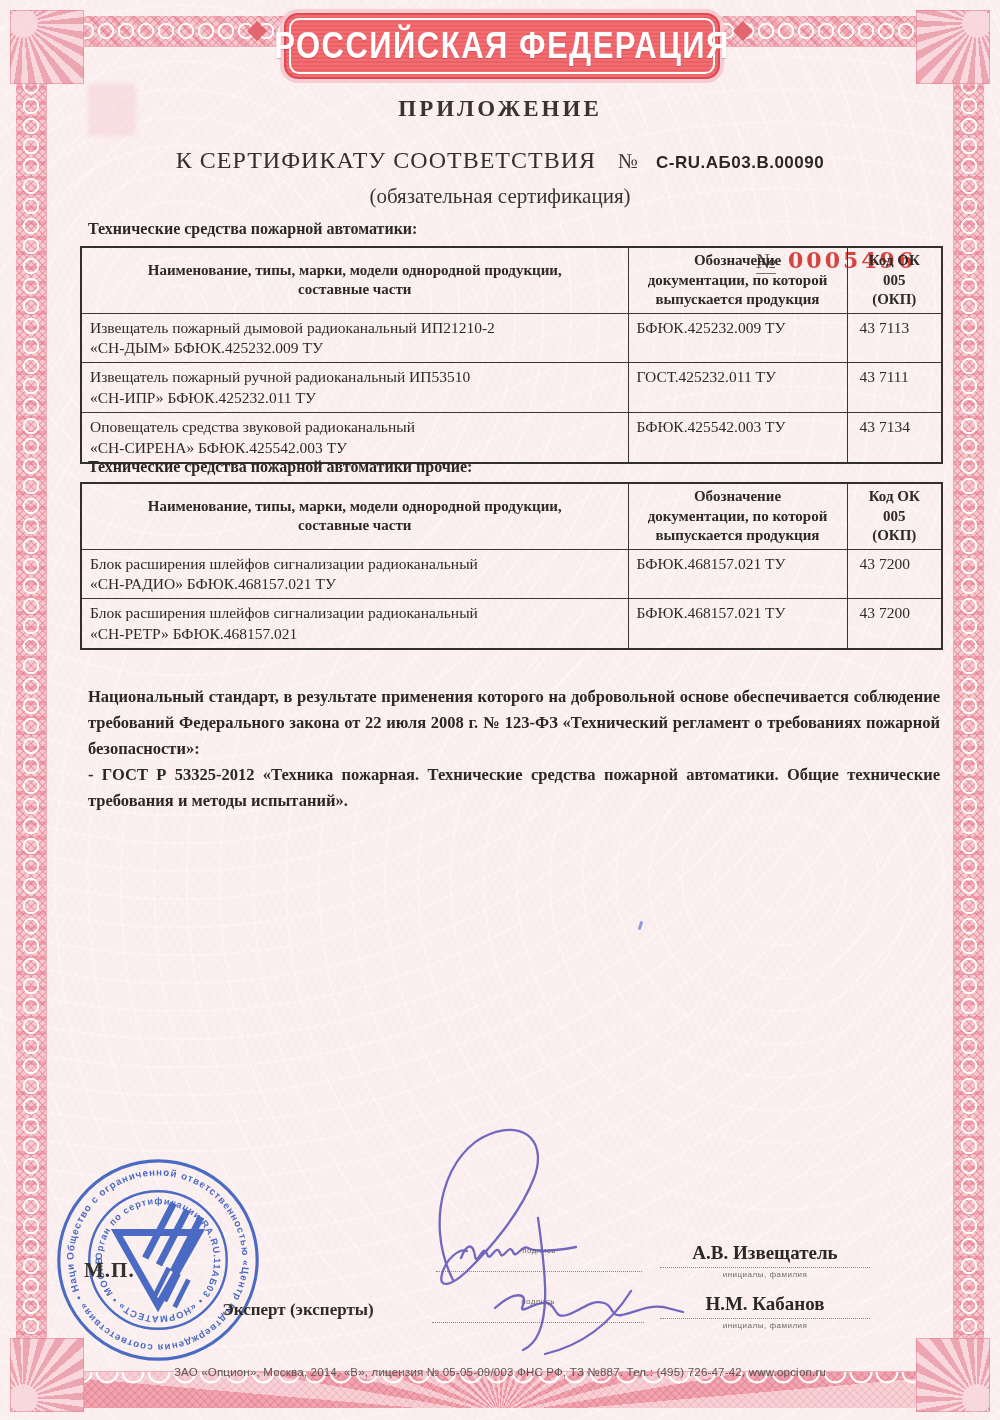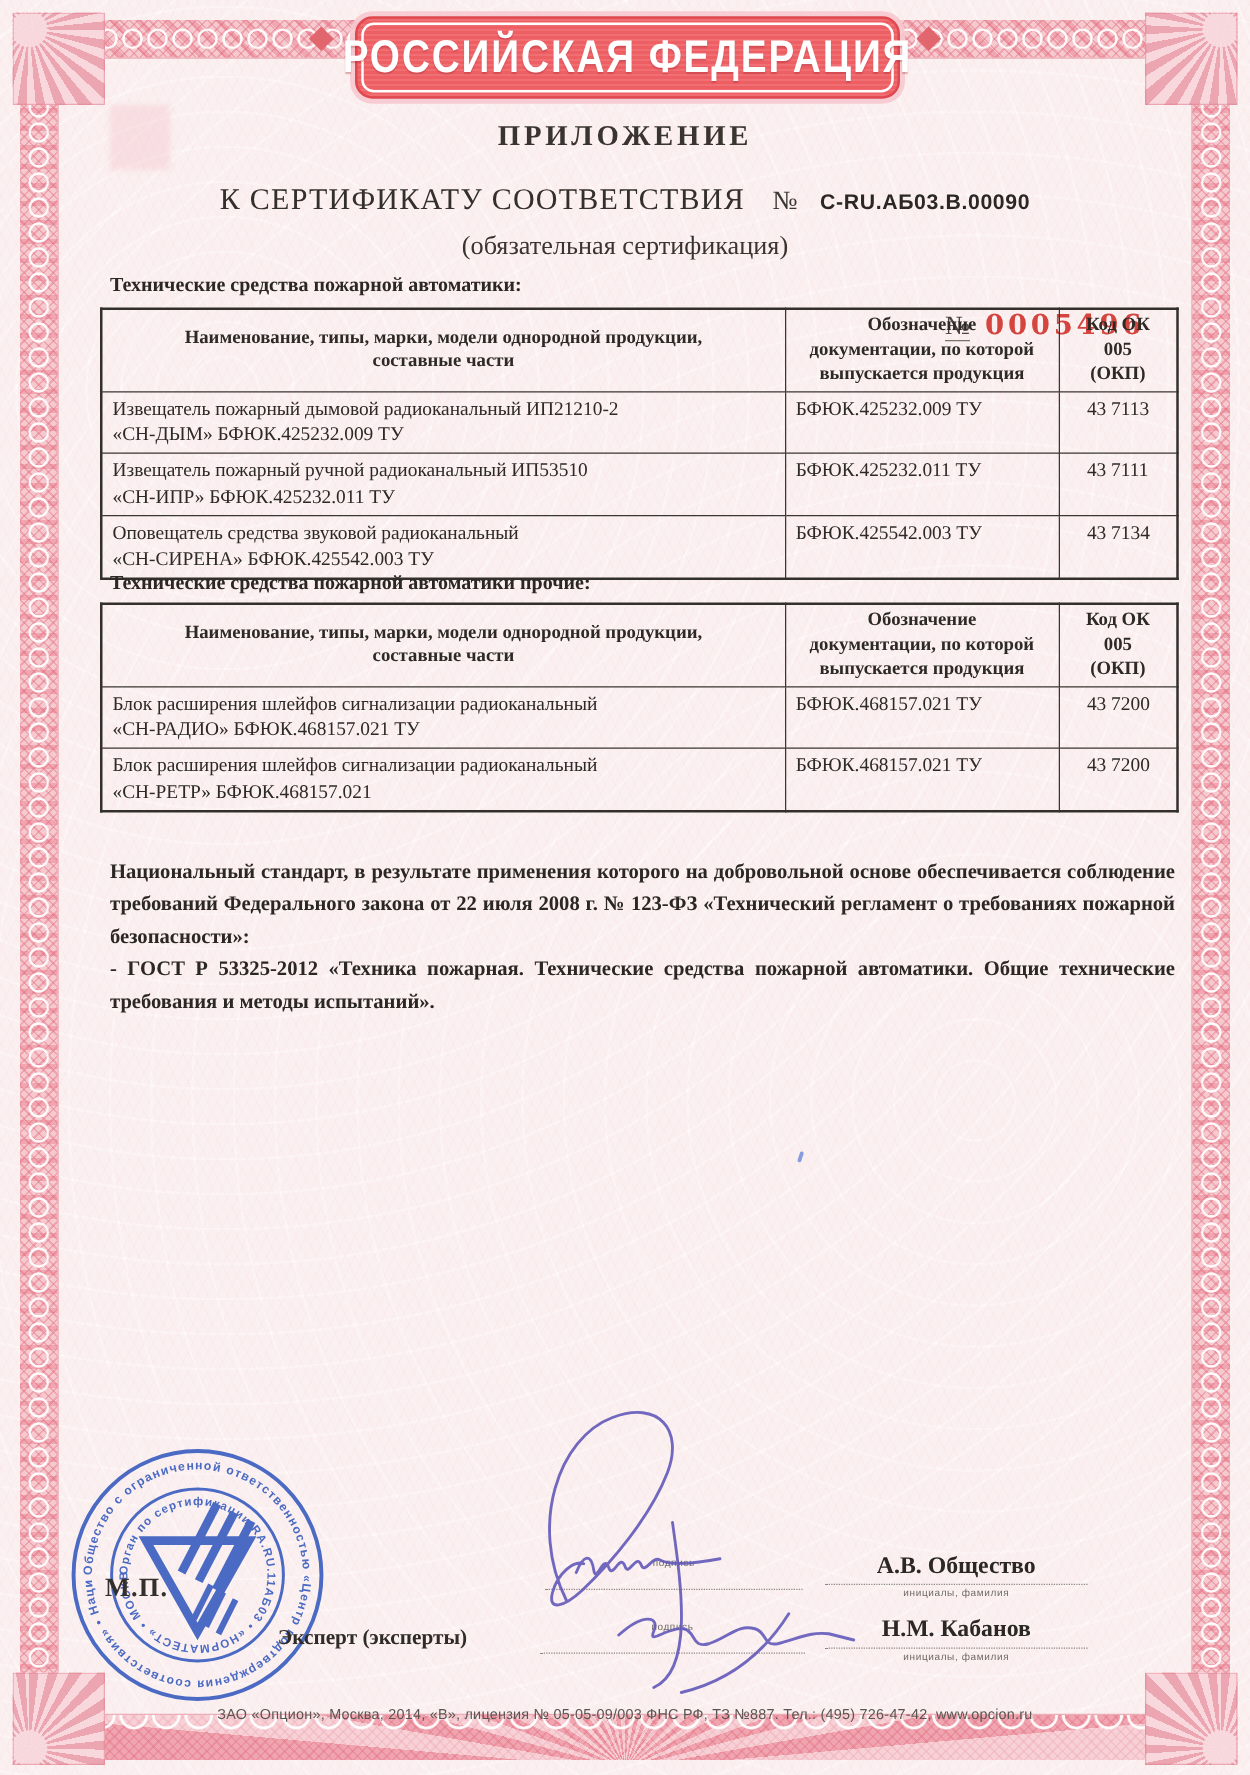--- a/index.html
+++ b/index.html
@@ -89,21 +89,21 @@
   .form-number{position:absolute;left:756px;top:208px;z-index:3;white-space:nowrap;margin-top:39px;}
   .form-number .ns{font-size:21px;color:#4a443d;border-bottom:1px solid #7a736a;}
   .form-number .digits{font-family:"DejaVu Serif", serif;font-weight:700;font-size:22px;color:#d5453f;letter-spacing:3px;margin-left:8px;}
   .section-heading{position:absolute;left:88px;font-size:16px;font-weight:700;color:#2b2723;z-index:3;}
   
   table.cert{position:absolute;left:80px;width:861px;border-collapse:collapse;z-index:3;
     border:2px solid #33302c;table-layout:fixed;background:transparent;}
   table.cert th, table.cert td{border:1px solid #3a3631;padding:3px 8px;vertical-align:middle;}
   table.cert th{font-size:15px;font-weight:700;text-align:center;line-height:1.3;height:55px;}
   table.cert td{font-size:15.5px;vertical-align:top;line-height:1.35;padding-top:4px;}
-  table.cert td.code{padding-left:22px;}
+  table.cert td.code{padding-left:12px;}
   col.c-name{width:547px;} col.c-doc{width:219px;} col.c-code{width:95px;}
   .pre{white-space:pre-line;}
   .row-h{height:42px;margin-left:31px;}
   
   .standard{position:absolute;left:88px;top:684px;width:852px;z-index:3;
     font-size:16.5px;line-height:1.57;text-align:justify;color:#2b2723;font-weight:bold;}
   .standard p{margin:0;}
   
   .mp{position:absolute;left:84px;top:1258px;font-size:21px;letter-spacing:1px;font-weight:600;color:#33302b;z-index:5;}
   .role{position:absolute;left:148px;top:1236px;width:300px;text-align:center;
@@ -182,21 +182,21 @@
     </tr>
     <tr class="row-h">
       <td class="pre">Извещатель пожарный дымовой радиоканальный ИП21210-2
 «СН-ДЫМ» БФЮК.425232.009 ТУ</td>
       <td>БФЮК.425232.009 ТУ</td>
       <td class="code">43 7113</td>
     </tr>
     <tr class="row-h">
       <td class="pre">Извещатель пожарный ручной радиоканальный ИП53510
 «СН-ИПР» БФЮК.425232.011 ТУ</td>
-      <td>БФЮК.425232.011 ТУ</td>
+      <td>ГОСТ.425232.011 ТУ</td>
       <td class="code">43 7111</td>
     </tr>
     <tr class="row-h">
       <td class="pre">Оповещатель средства звуковой радиоканальный
 «СН-СИРЕНА» БФЮК.425542.003 ТУ</td>
       <td>БФЮК.425542.003 ТУ</td>
       <td class="code">43 7134</td>
     </tr>
   </tbody>
     </table>
@@ -271,21 +271,21 @@
   <div class="expert">Эксперт (эксперты)</div>
 
   <div class="sigline" style="left:436px;top:1244px;width:206px;height:27px;">
     <span class="cap">подпись</span>
   </div>
   <div class="sigline" style="left:432px;top:1295px;width:212px;height:27px;">
     <span class="cap">подпись</span>
   </div>
 
   <div class="nameblock" style="left:660px;top:1242px;">
-    <div class="nm">А.В. Общество</div>
+    <div class="nm">А.В. Извещатель</div>
     <div class="cap">инициалы, фамилия</div>
   </div>
   <div class="nameblock" style="left:660px;top:1293px;">
     <div class="nm">Н.М. Кабанов</div>
     <div class="cap">инициалы, фамилия</div>
   </div>
 
   <svg class="handsign" width="300" height="280" viewBox="0 0 300 280">
     <g stroke="#5f55b8" stroke-width="2.3" fill="none" stroke-linecap="round" opacity="0.88">
       <path d="M 58 182 C 28 122, 52 52, 95 36 C 132 22, 152 46, 139 80 C 125 116, 94 152, 71 174 C 56 188, 43 191, 47 176 C 51 161, 64 150, 72 153

